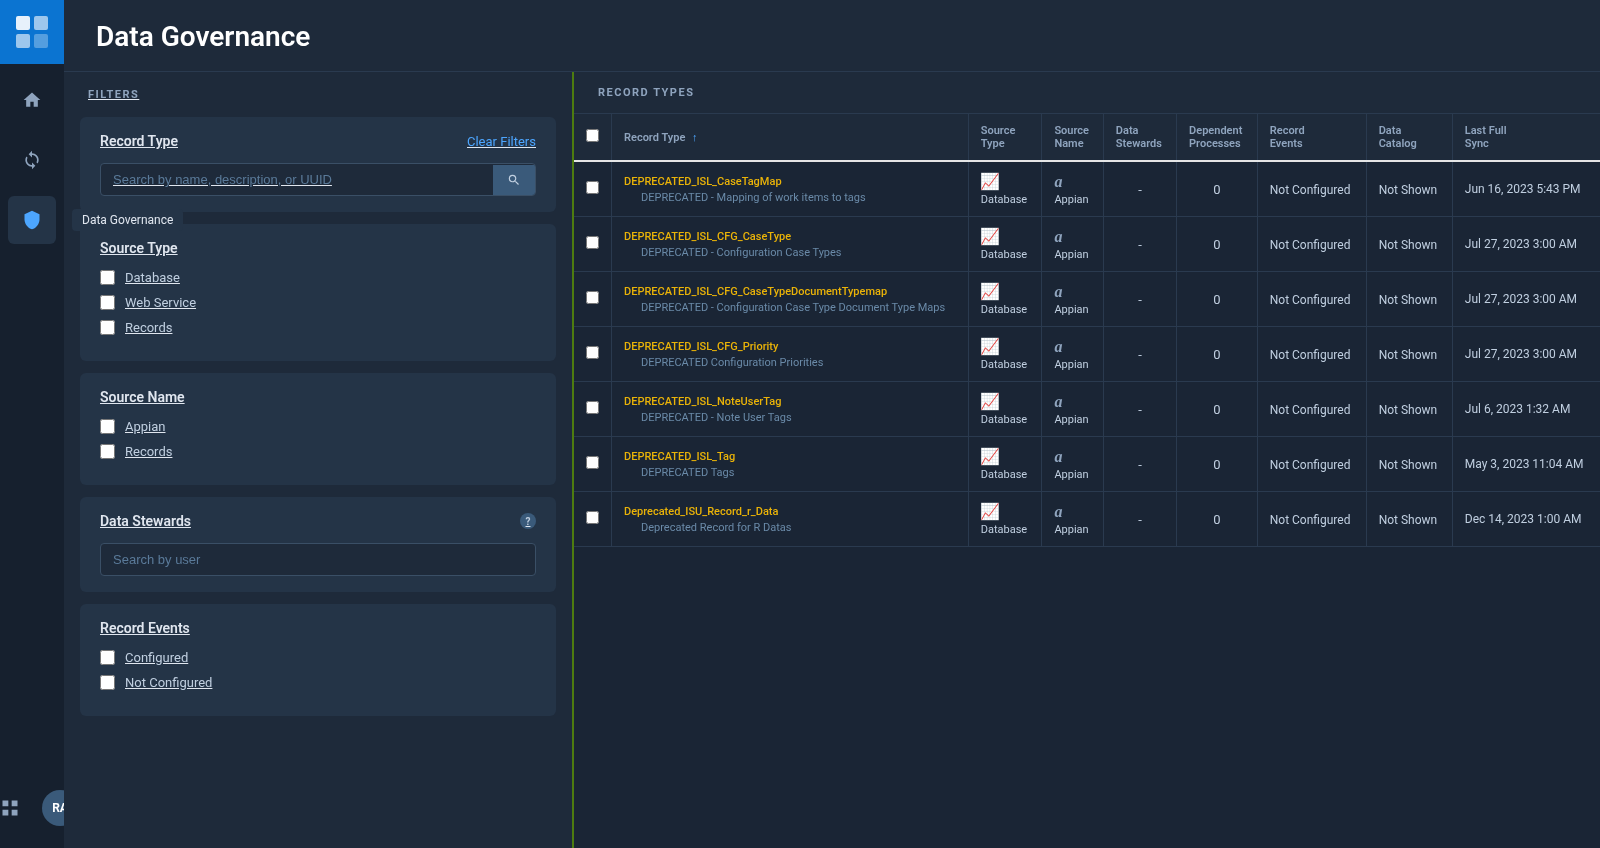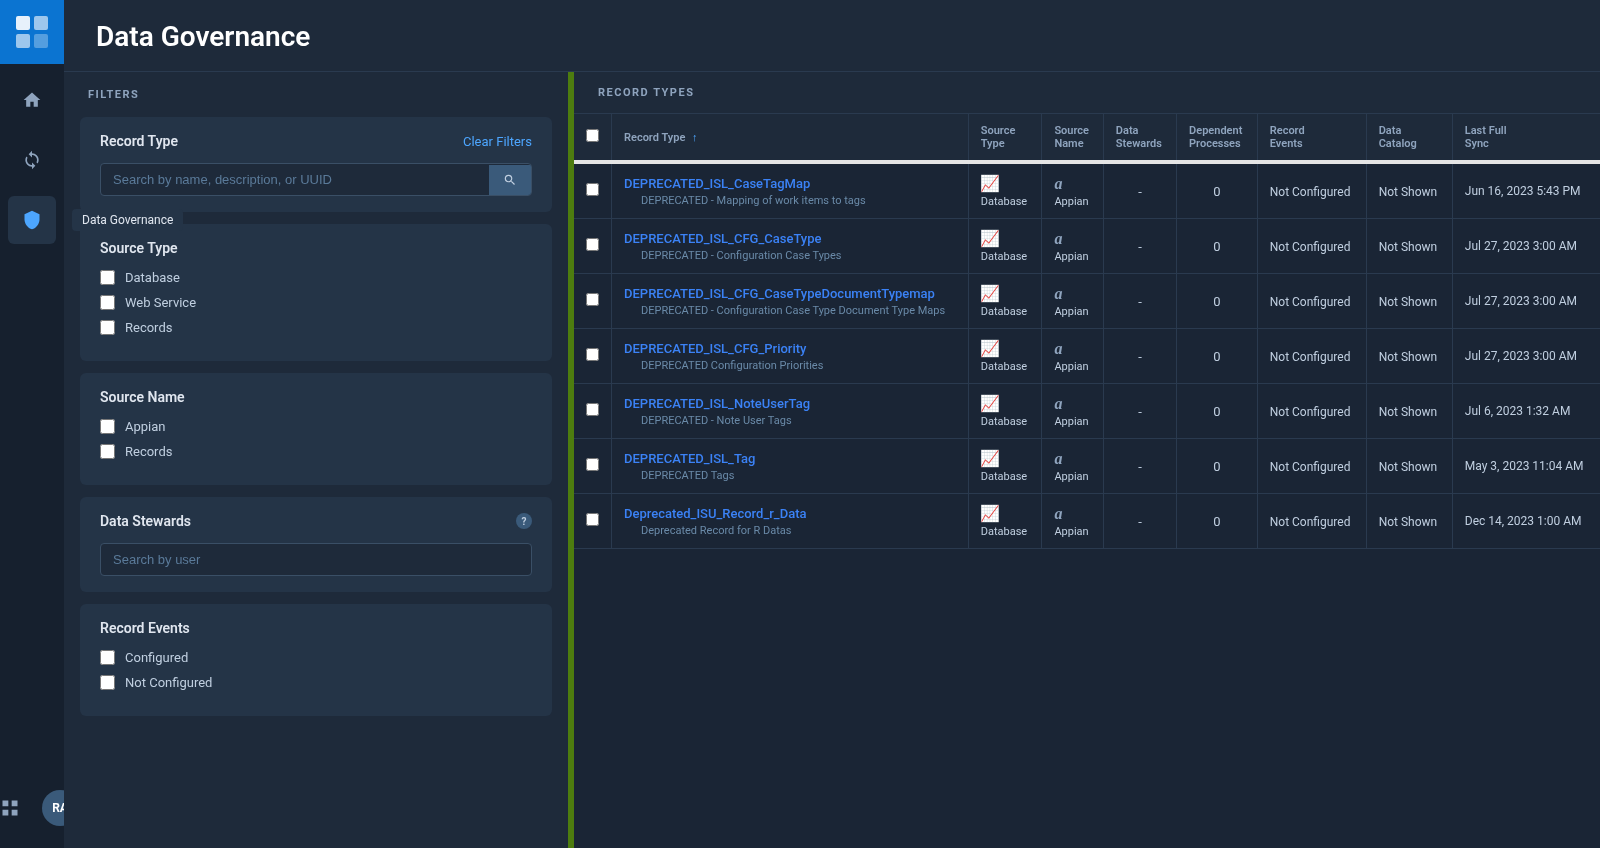--- a/index.html
+++ b/index.html
@@ -114,23 +114,24 @@
     .content {
       display: flex;
       flex: 1;
       overflow: hidden;
     }
 
     
     .filter-panel {
       width: 510px;
       background: #1e2a3a;
-      border-right: 6px solid #4d7c0f;
+      border-right: 2px solid #4d7c0f;
       overflow-y: auto;
       flex-shrink: 0;
+      text-decoration: underline;
     }
     .filter-header {
       padding: 16px 24px;
       font-size: 11px;
       font-weight: 700;
       letter-spacing: 1.5px;
       color: #8fa4be;
       text-transform: uppercase;
     }
     .filter-section {
@@ -243,21 +244,21 @@
     }
 
     
     .rt-table {
       width: 100%;
       border-collapse: collapse;
       font-size: 13px;
     }
     .rt-table thead tr {
       background: #1e2a3a;
-      border-bottom: 4px solid #e5e5e5;
+      border-bottom: 2px solid #e5e5e5;
     }
     .rt-table thead th {
       padding: 10px 12px;
       text-align: left;
       font-size: 11px;
       font-weight: 600;
       color: #8fa4be;
       text-transform: none;
       white-space: nowrap;
       border-right: 1px solid #2a3a4f;
@@ -271,24 +272,24 @@
       background: #1a2535;
     }
     .rt-table tbody td {
       padding: 10px 12px;
       vertical-align: middle;
       color: #c0cfe0;
       border-right: 1px solid #2a3a4f;
     }
     .rt-table tbody td:last-child { border-right: none; }
     .record-name-link {
-      color: #3b82f6;
+      color: #eab308;
       font-weight: 500;
       cursor: pointer;
-      font-size: 13px;
+      font-size: 11px;
     }
     .record-desc {
       font-size: 11px;
       color: #6a8aa8;
       margin-top: 3px;
       margin-left: 17px;
     }
     .table-icon {
       font-size: 16px;
       color: #8fa4be;

